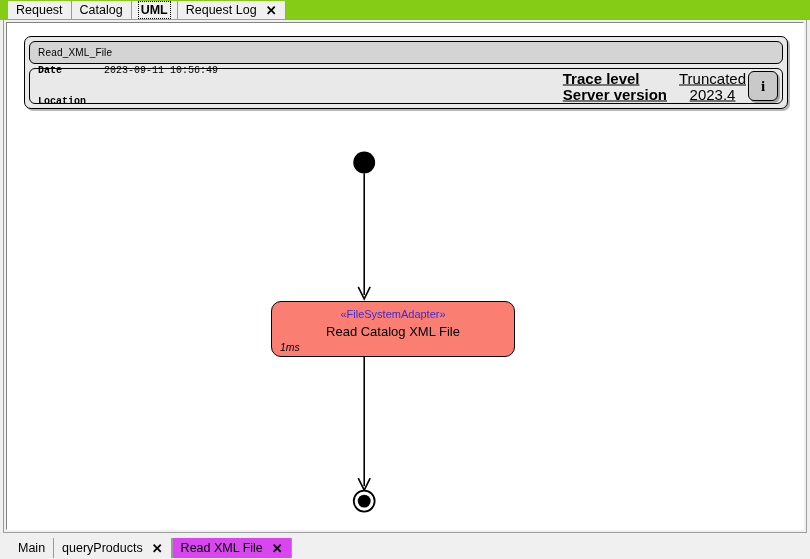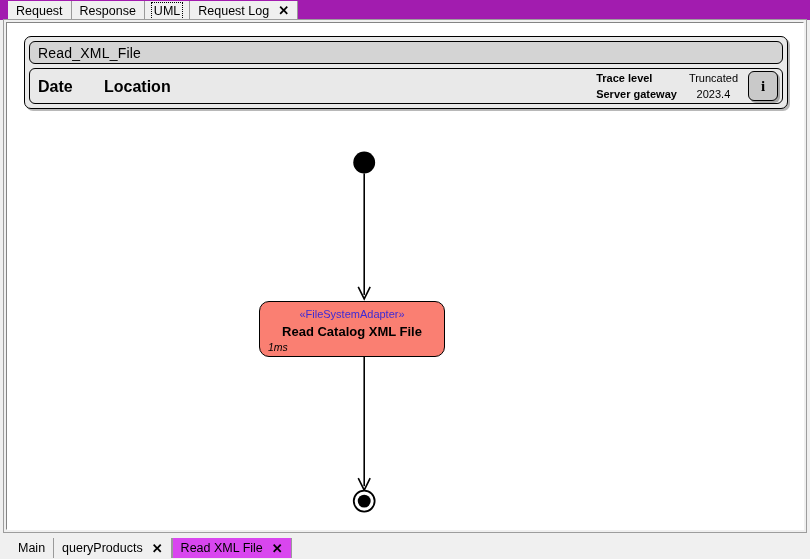--- a/index.html
+++ b/index.html
@@ -16,23 +16,23 @@
     color: #000;
     position: relative;
   }
 
   
   .tabstrip {
     position: absolute;
     left: 0; top: 0;
     width: 810px;
     height: 20px;
-    background: #a21caf;
-    display: flex;
-    align-items: flex-end;
+    background: #84cc16;
+    display: flex;
+    align-items: center;
   }
   .tabstrip-inner {
     display: flex;
     align-items: stretch;
     height: 19px;
     margin-left: 8px;
   }
   .tab {
     display: flex;
     align-items: center;
@@ -43,20 +43,21 @@
     border-right: 1px solid #9a9a9a;
     background: #f0f0f0;
     white-space: nowrap;
     box-sizing: border-box;
   }
   .tab:first-child { border-left: none; }
   .tab.focused .tab-label {
     outline: 1px dotted #000;
     outline-offset: 1px;
     padding: 0 1px;
+    font-weight: bold;
   }
   .tab .close-x {
     margin-left: 9px;
     font-size: 13px;
     font-weight: bold;
     line-height: 1;
     color: #000;
   }
   .tabstrip-fill {
     flex: 1;
@@ -109,58 +110,60 @@
   }
   .diag-title-box {
     box-sizing: border-box;
     border: 1px solid #000;
     border-radius: 6px;
     background: #d4d4d4;
     height: 23px;
     display: flex;
     align-items: center;
     padding-left: 8px;
-    font-size: 14px;
+    font-size: 10px;
     letter-spacing: 0.2px;
     color: #000;
   }
   .diag-meta-box {
     margin-top: 4px;
     box-sizing: border-box;
     border: 1px solid #000;
     border-radius: 6px;
     background: #e9e9e9;
     height: 36px;
     display: flex;
     align-items: center;
     position: relative;
     padding: 0 4px 0 8px;
   }
   .meta-left {
     display: grid;
     grid-template-columns: 66px auto;
     row-gap: 16px;
     align-items: center;
-    font-size: 16px;
+    font-size: 10px;
     line-height: 15px;
+    font-family: Liberation Mono, monospace;
   }
   .meta-key { font-weight: bold; }
   .meta-val { white-space: nowrap; }
   .meta-right {
     position: absolute;
-    right: 44px;
+    right: 36px;
     top: 50%;
     transform: translateY(-50%);
     display: grid;
     grid-template-columns: auto auto;
     column-gap: 12px;
     row-gap: 1px;
-    font-size: 11px;
+    font-size: 15px;
     line-height: 15px;
     text-align: left;
+    text-decoration: underline;
   }
   .meta-right .meta-val { text-align: center; }
   .info-btn {
     position: absolute;
     right: 4px;
     top: 50%;
     transform: translateY(-50%);
     width: 30px;
     height: 30px;
     box-sizing: border-box;
@@ -196,21 +199,21 @@
     cursor: pointer;
   }
   .node-stereotype {
     margin-top: 6px;
     font-size: 11px;
     color: #3d2ad6;
   }
   .node-title {
     margin-top: 4px;
     font-size: 13px;
-    font-weight: bold;
+    font-weight: normal;
     color: #000;
   }
   .node-duration {
     position: absolute;
     left: 8px;
     bottom: 3px;
     font-size: 10.5px;
     color: #000;
     font-style: italic;
   }
@@ -258,21 +261,21 @@
 <body>
 
 <div class="tabstrip">
   <div class="tabstrip-inner">
 
     <div class="tab">
       <span class="tab-label">Request</span>
     </div>
 
     <div class="tab">
-      <span class="tab-label">Response</span>
+      <span class="tab-label">Catalog</span>
     </div>
 
     <div class="tab focused">
       <span class="tab-label">UML</span>
     </div>
 
     <div class="tab">
       <span class="tab-label">Request Log</span>
       <span class="close-x">✕</span>
     </div>
@@ -288,27 +291,28 @@
   <div class="diag-header">
 
     <div class="diag-title-box">
       <span>Read_XML_File</span>
     </div>
 
     <div class="diag-meta-box">
 
       <div class="meta-left">
         <span class="meta-key">Date</span>
+        <span class="meta-val">2023-09-11 10:56:49</span>
         <span class="meta-key">Location</span>
       </div>
 
       <div class="meta-right">
         <span class="meta-key">Trace level</span>
         <span class="meta-val">Truncated</span>
-        <span class="meta-key">Server gateway</span>
+        <span class="meta-key">Server version</span>
         <span class="meta-val">2023.4</span>
       </div>
 
       <div class="info-btn">
         <span>i</span>
       </div>
 
     </div>
   </div>
 
@@ -319,21 +323,21 @@
     <line x1="358" y1="150" x2="358" y2="272" stroke="#000000" stroke-width="1.6"></line>
     <polyline points="352,264 358,276 364,264" fill="none" stroke="#000000" stroke-width="1.6"></polyline>
 
     <line x1="358" y1="333" x2="358" y2="464" stroke="#000000" stroke-width="1.6"></line>
     <polyline points="352,456 358,468 364,456" fill="none" stroke="#000000" stroke-width="1.6"></polyline>
 
     <circle cx="358" cy="479" r="10.5" fill="#ffffff" stroke="#000000" stroke-width="1.8"></circle>
     <circle cx="358" cy="479" r="6.5" fill="#000000"></circle>
   </svg>
 
-  <div class="uml-node" style="left:251px; top:277px; width:186px; height:56px; background:#FA7F72;">
+  <div class="uml-node" style="left:263px; top:277px; width:244px; height:56px; background:#FA7F72;">
     <span class="node-stereotype">«FileSystemAdapter»</span>
     <span class="node-title">Read Catalog XML File</span>
     <span class="node-duration">1ms</span>
   </div>
 
 </div>
 </div>
 </div>
 
 <div class="bottom-tabstrip">

